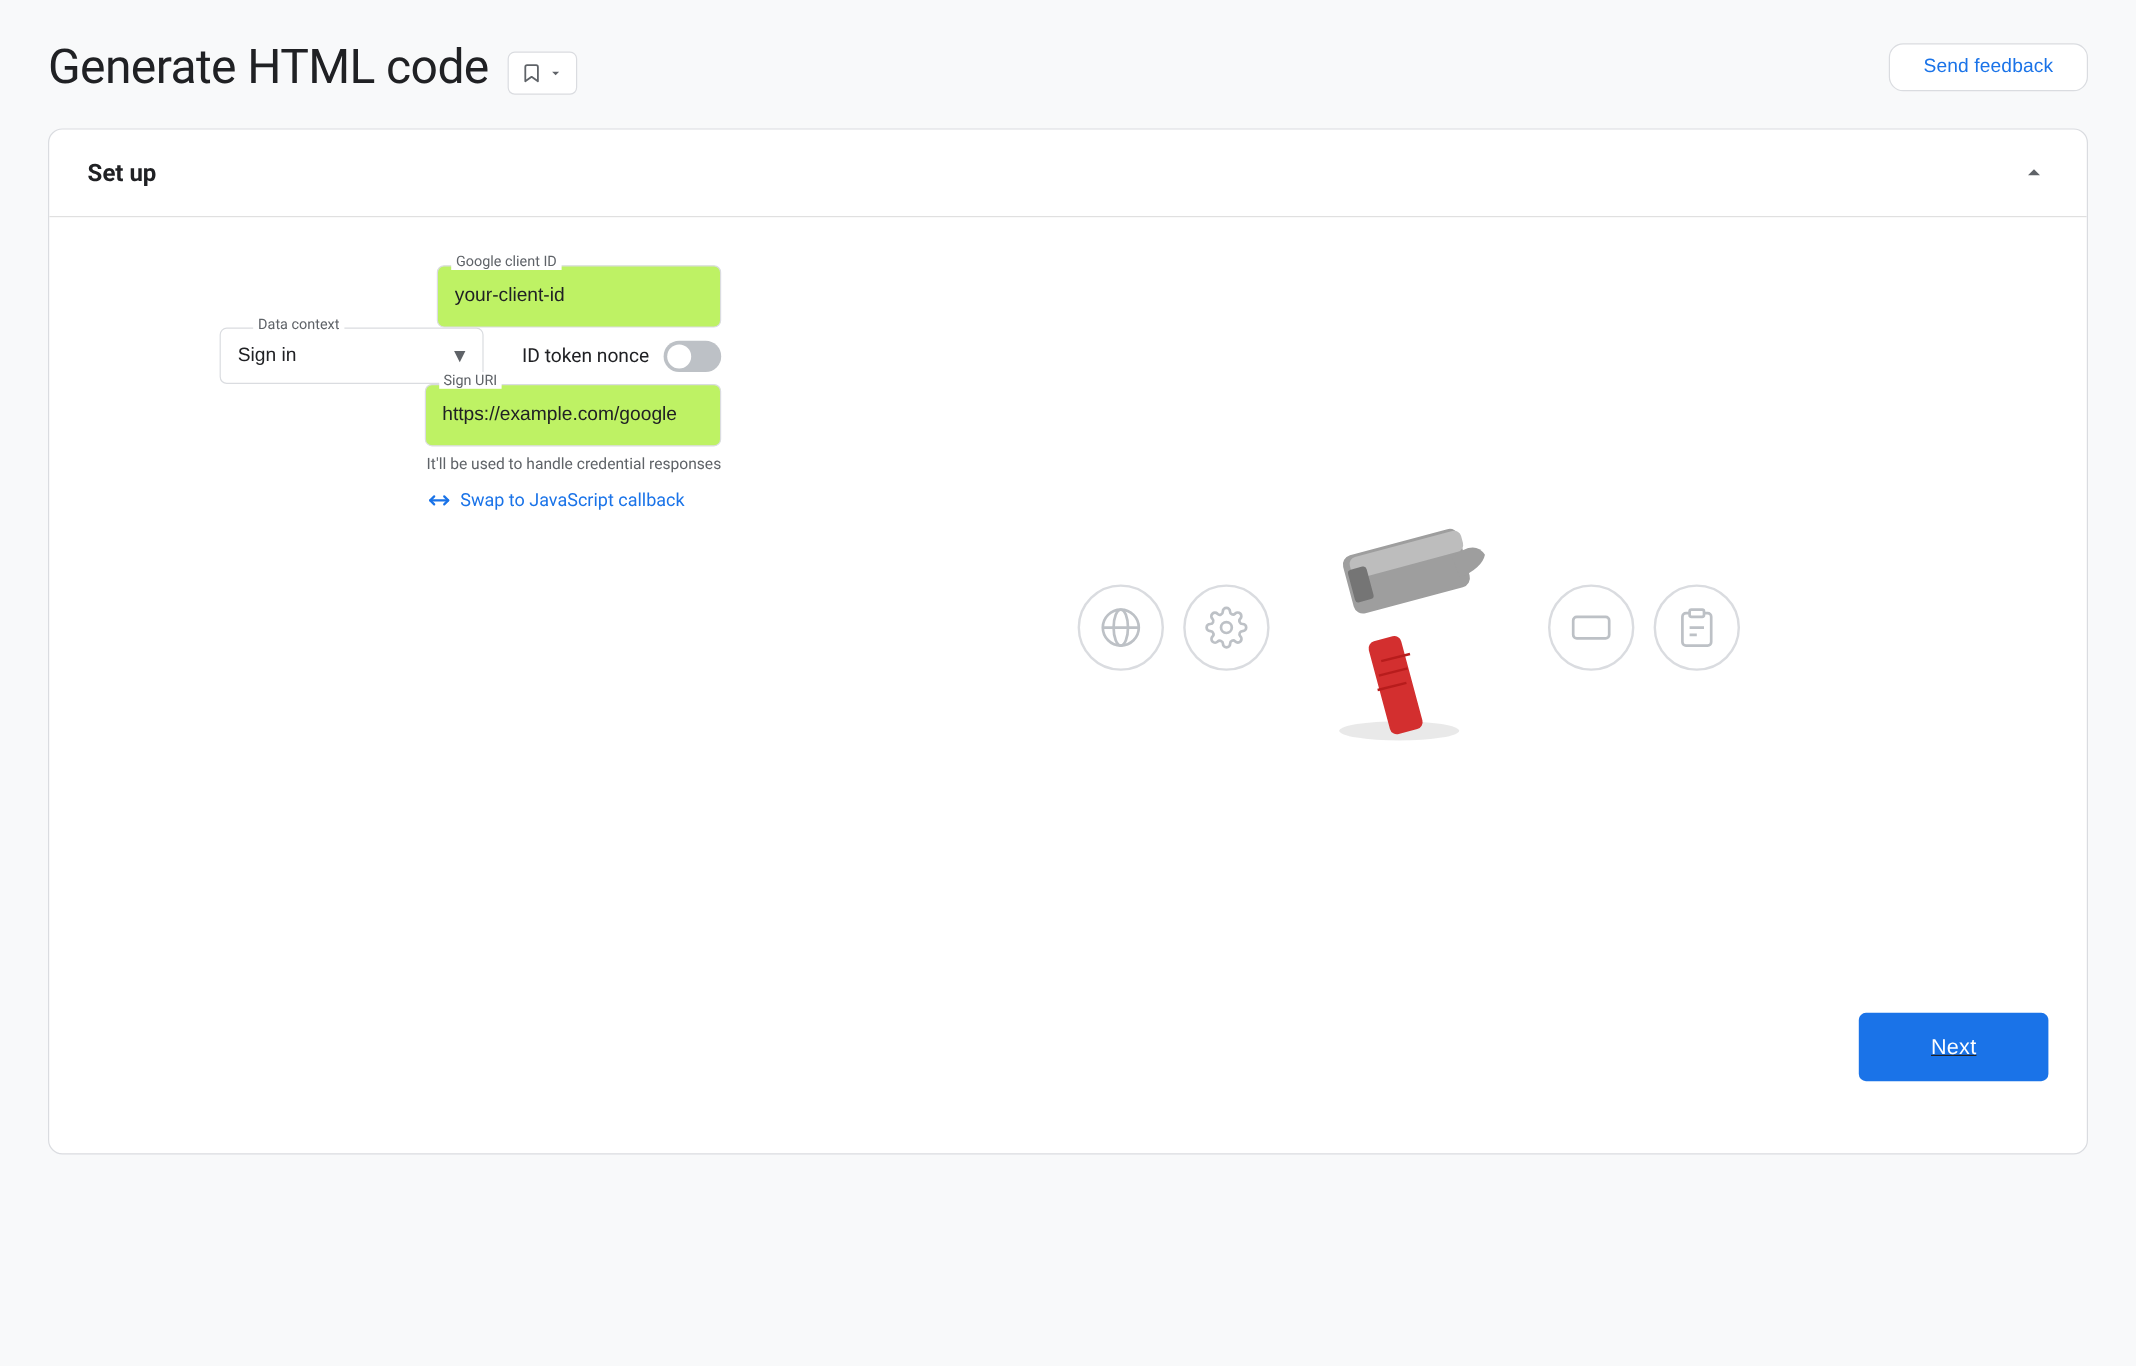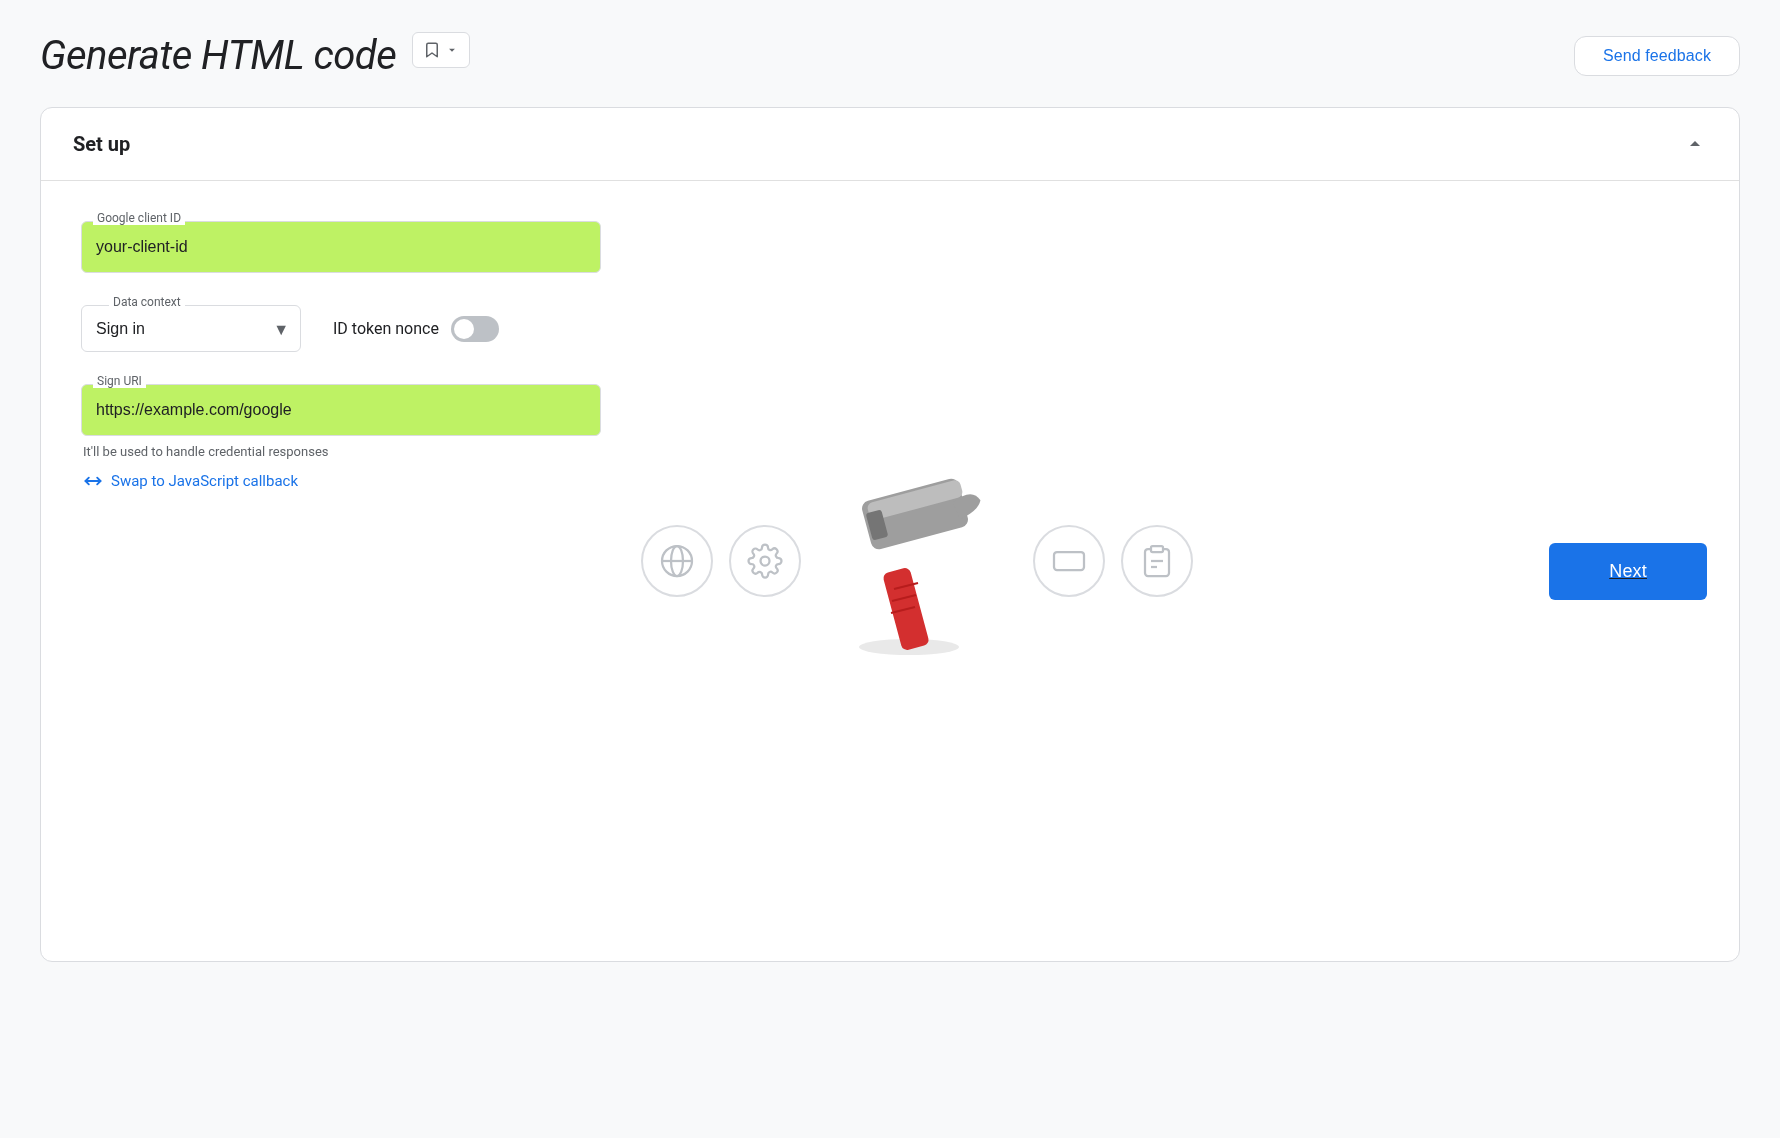--- a/index.html
+++ b/index.html
@@ -11,23 +11,22 @@
       color: #202124;
     }
     .page-header {
       display: flex;
       align-items: center;
       justify-content: space-between;
       margin-bottom: 28px;
     }
     .header-left {
       display: flex;
-      align-items: flex-start;
+      align-items: flex-end;
       gap: 16px;
-      font-style: italic;
     }
     .page-title {
       font-size: 40px;
       font-weight: 400;
       color: #202124;
       letter-spacing: -0.5px;
     }
     .bookmark-btn {
       display: flex;
       align-items: center;
@@ -77,25 +76,26 @@
     .card-body {
       display: flex;
       padding: 40px 32px 40px 40px;
       gap: 40px;
       min-height: 780px;
     }
     .form-section {
       flex: 0 0 520px;
       display: flex;
       flex-direction: column;
-      gap: 32px;
+      align-items: flex-end;
     }
     .visual-section {
       flex: 1;
       display: flex;
+      flex-direction: column;
       align-items: center;
       justify-content: flex-start;
       padding-bottom: 20px;
       text-decoration: underline;
     }
     .field-group {
       position: relative;
     }
     .field-label {
       position: absolute;

